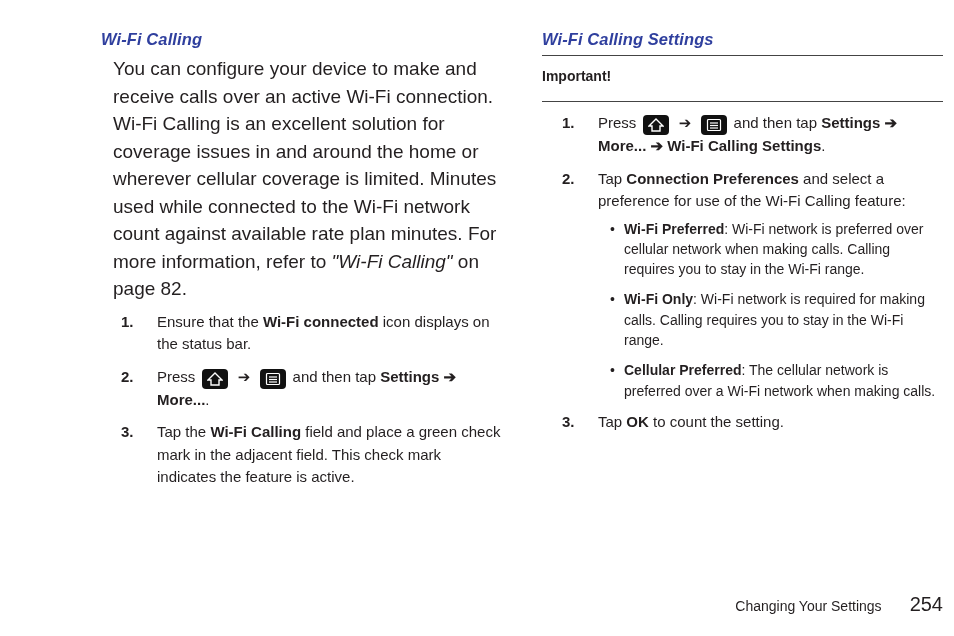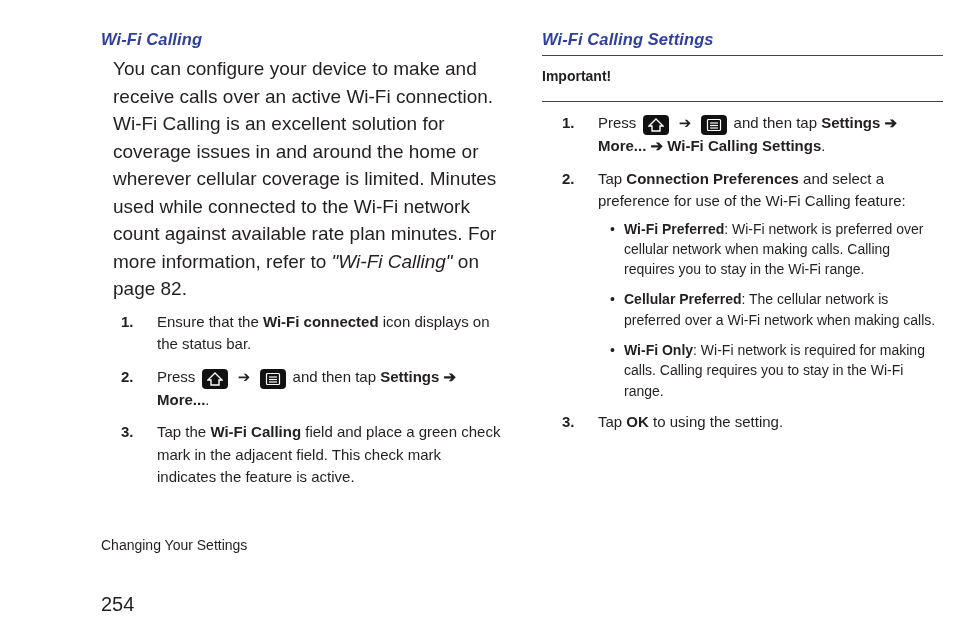--- a/index.html
+++ b/index.html
@@ -102,24 +102,23 @@
     font-size: 14px;
     line-height: 1.5;
     margin: 0 0 14px 0;
   }
   .important-block .label { font-weight: bold; white-space: nowrap; margin-right: 4px; }
   .important-block .text { flex: 1; }
   .footer {
     display: flex;
     justify-content: flex-end;
     align-items: baseline;
-    gap: 40px;
+    gap: 28px;
     font-size: 14px;
     padding-top: 8px;
-    flex-direction: column;
   }
   .footer .pg { font-size: 20px; }
 </style>
 </head>
 <body>
 
 <div class="page">
   <div class="cols">
 
     <div class="col">
@@ -183,27 +182,27 @@
                 <line x1="4" y1="10" x2="12" y2="10" stroke="#fff" stroke-width="1.2"></line>
               </svg>
           </span>
           <span> and then tap </span><span class="b">Settings</span><span class="b"> ➔ </span><span class="b">More...</span><span class="b"> ➔ </span><span class="b">Wi-Fi Calling Settings</span><span>.</span>
         </li>
         <li>
           <span class="num">2.</span>
           <span>Tap </span><span class="b">Connection Preferences</span><span> and select a preference for use of the Wi-Fi Calling feature:</span>
           <ul class="bullets">
             <li><span class="b">Wi-Fi Preferred</span><span>: Wi-Fi network is preferred over cellular network when making calls. Calling requires you to stay in the Wi-Fi range.</span></li>
+            <li><span class="b">Wi-Fi Only</span><span>: Wi-Fi network is required for making calls. Calling requires you to stay in the Wi-Fi range.</span></li>
             <li><span class="b">Cellular Preferred</span><span>: The cellular network is preferred over a Wi-Fi network when making calls.</span></li>
-            <li><span class="b">Wi-Fi Only</span><span>: Wi-Fi network is required for making calls. Calling requires you to stay in the Wi-Fi range.</span></li>
           </ul>
         </li>
         <li>
           <span class="num">3.</span>
-          <span>Tap </span><span class="b">OK</span><span> to using the setting.</span>
+          <span>Tap </span><span class="b">OK</span><span> to count the setting.</span>
         </li>
       </ol>
     </div>
 
   </div>
 
   <div class="footer">
     <span>Changing Your Settings</span>
     <span class="pg">254</span>
   </div>

